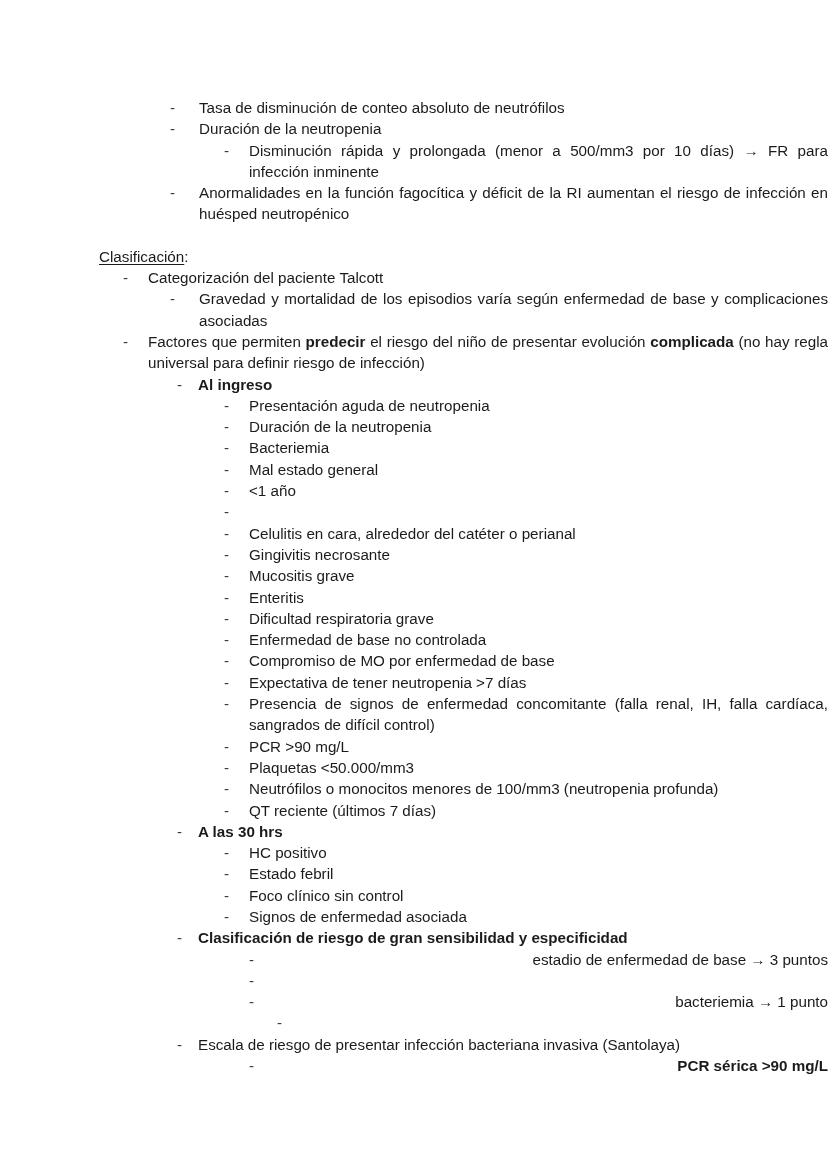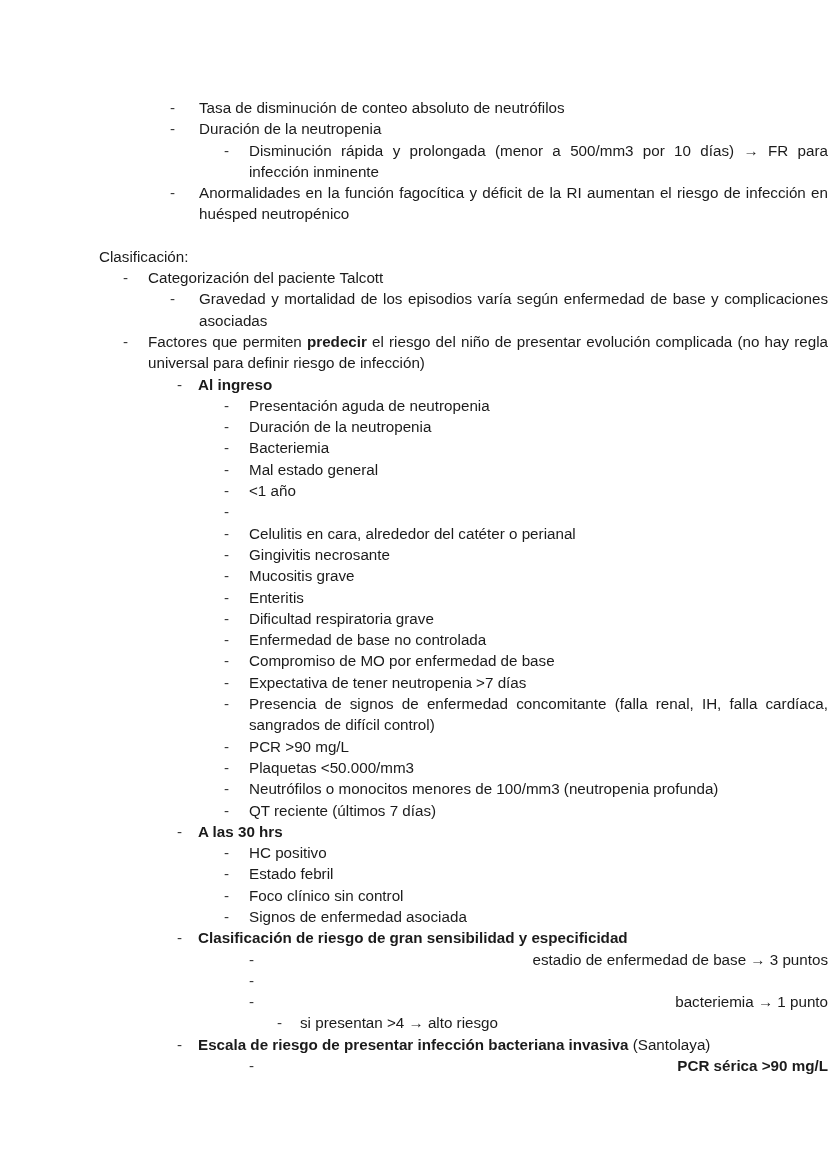--- a/index.html
+++ b/index.html
@@ -83,20 +83,21 @@
   .l6 > .bullet { width: 23px; margin-left: 277px; }
   .l6 > .txt    { width: 428px; }
 
   .section-heading {
     font-size: 15.2px;
     line-height: 21.3px;
     margin-left: 99px;
     color: #1b1b1b;
   }
   .section-heading .u {
+    text-decoration: underline;
     text-underline-offset: 2px;
   }
 
   b, .b { font-weight: bold; }
   .spacer-md { height: 21px; }
 
   .top-gap { height: 97px; }
 </style>
 </head>
 <body>
@@ -143,21 +144,21 @@
         <span class="txt nojust">Categorización del paciente Talcott</span>
       </li>
 
       <li class="row l2">
         <span class="bullet">-</span>
         <span class="txt">Gravedad y mortalidad de los episodios varía según enfermedad de base y complicaciones asociadas</span>
       </li>
 
       <li class="row l1">
         <span class="bullet">-</span>
-        <span class="txt"><span>Factores que permiten </span><span style="font-weight: bold;">predecir</span><span> el riesgo del niño de presentar evolución </span><span style="font-weight: normal;">complicada</span><span> (no hay regla universal para definir riesgo de infección)</span></span>
+        <span class="txt"><span>Factores que permiten </span><span style="font-weight: bold;">predecir</span><span> el riesgo del niño de presentar evolución </span><span style="font-weight: bold;">complicada</span><span> (no hay regla universal para definir riesgo de infección)</span></span>
       </li>
 
     </ul>
 
     <ul class="lvl">
       <li class="row l3">
         <span class="bullet">-</span>
         <span class="txt nojust b">Al ingreso</span>
       </li>
       <li class="row l4">
@@ -271,28 +272,27 @@
       </li>
       <li class="row l5">
         <span class="bullet">-</span>
       </li>
       <li class="row l5">
         <span class="bullet">-</span>
         <span class="txt nojust">bacteriemia → 1 punto</span>
       </li>
       <li class="row l6">
         <span class="bullet">-</span>
-        <span class="txt nojust">si presentan &gt;4 → alto riesgo</span>
-      </li>
-    </ul>
-
-    <ul class="lvl">
-      <li class="row l3">
-        <span class="bullet">-</span>
-        <span class="txt nojust"><span style="font-weight: bold; text-align: right;">Escala de riesgo de presentar infección bacteriana invasiva</span><span> (Santolaya)</span></span>
+      </li>
+    </ul>
+
+    <ul class="lvl">
+      <li class="row l3">
+        <span class="bullet">-</span>
+        <span class="txt nojust"><span style="font-weight: normal; text-align: right;">Escala de riesgo de presentar infección bacteriana invasiva</span><span> (Santolaya)</span></span>
       </li>
       <li class="row l5">
         <span class="bullet">-</span>
         <span class="txt nojust b">PCR sérica &gt;90 mg/L</span>
       </li>
     </ul>
 
   </div>
 </div>
 

